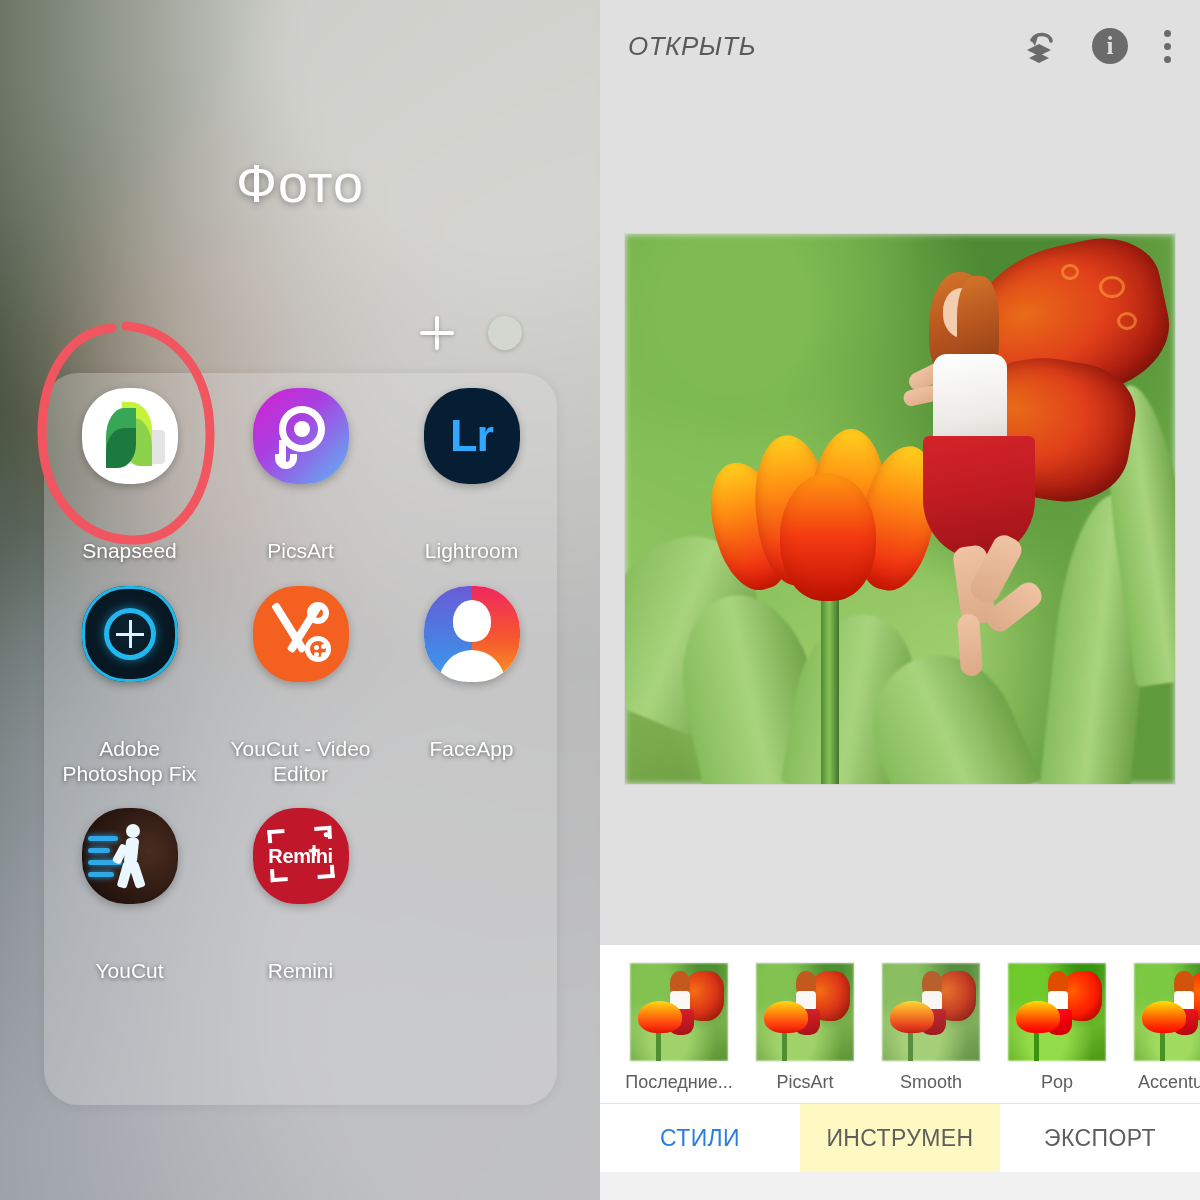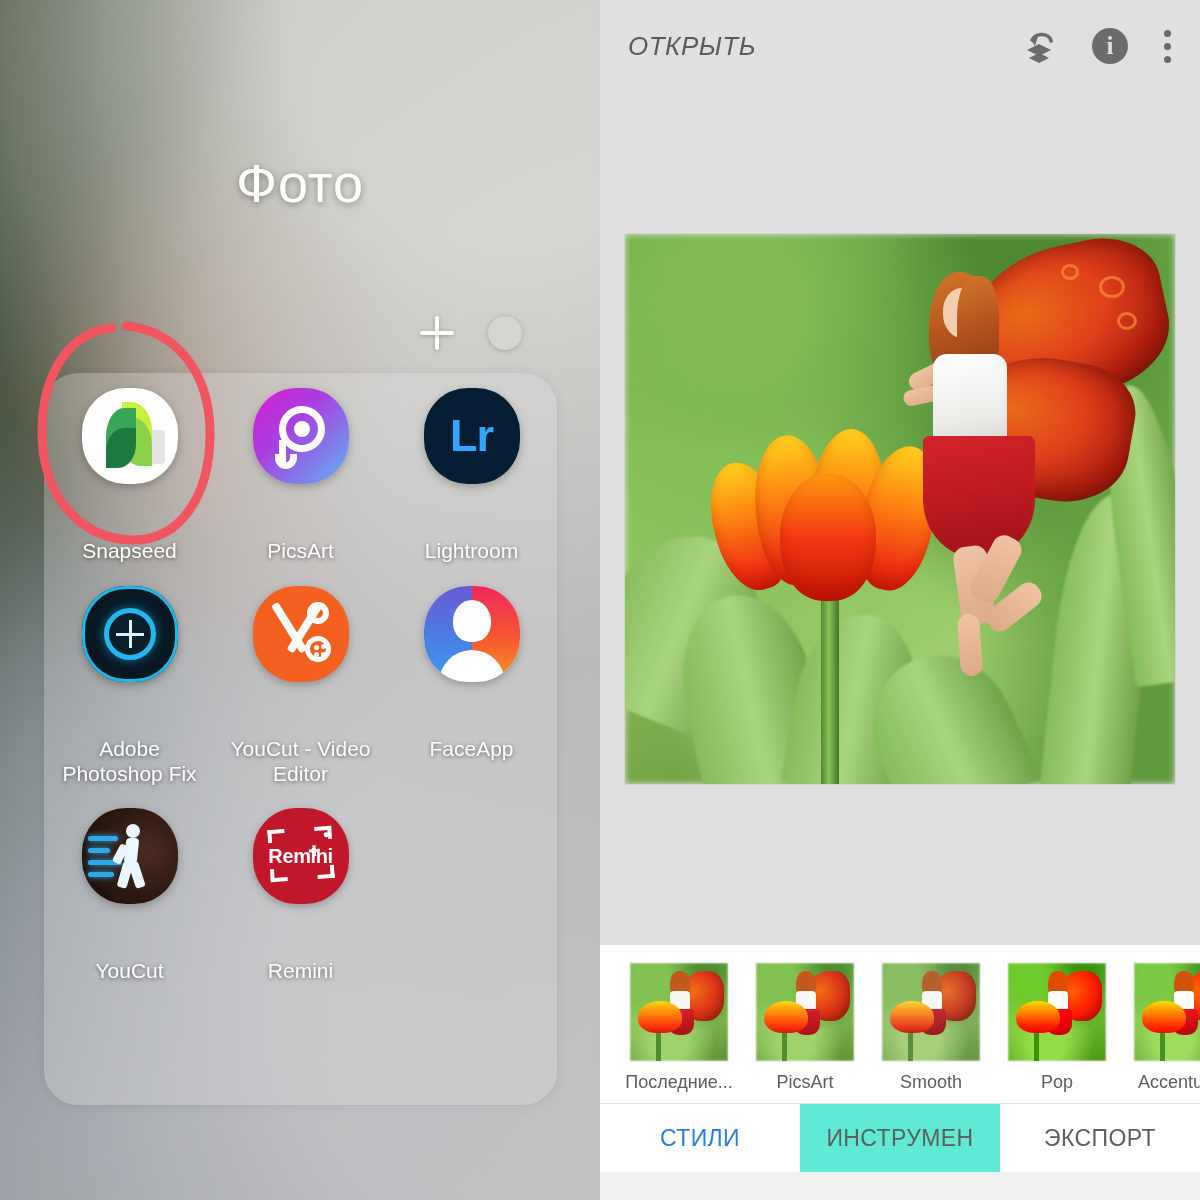--- a/index.html
+++ b/index.html
@@ -228,21 +228,21 @@
   .mini.is-pop    { filter:saturate(1.35) contrast(1.12); }
   .mini.is-acc    { filter:saturate(1.15) contrast(1.08) brightness(1.03); }
   .mini.is-port   { filter:saturate(1.05) brightness(1.03); }
 
   
   .sn-tabs { position:absolute; left:0; top:1103px; width:600px; height:69px; background:#fff;
     border-top:1px solid #e2e2e2; display:flex; }
   .tab { flex:1; display:flex; align-items:center; justify-content:center;
     font-size:23px; letter-spacing:.4px; color:#5e5e5e; }
   .tab.active { color:#2a7de1; }
-  .tab.pressed { background:#5eead4; }
+  .tab.pressed { background:#fef9c3; }
   .sn-navbar { position:absolute; left:0; bottom:0; width:600px; height:28px; background:#f1f1f1; }
 </style>
 </head>
 <body>
 
 <div class="screen">
 
   <div class="left-pane">
     <div class="wallpaper"></div>
 

